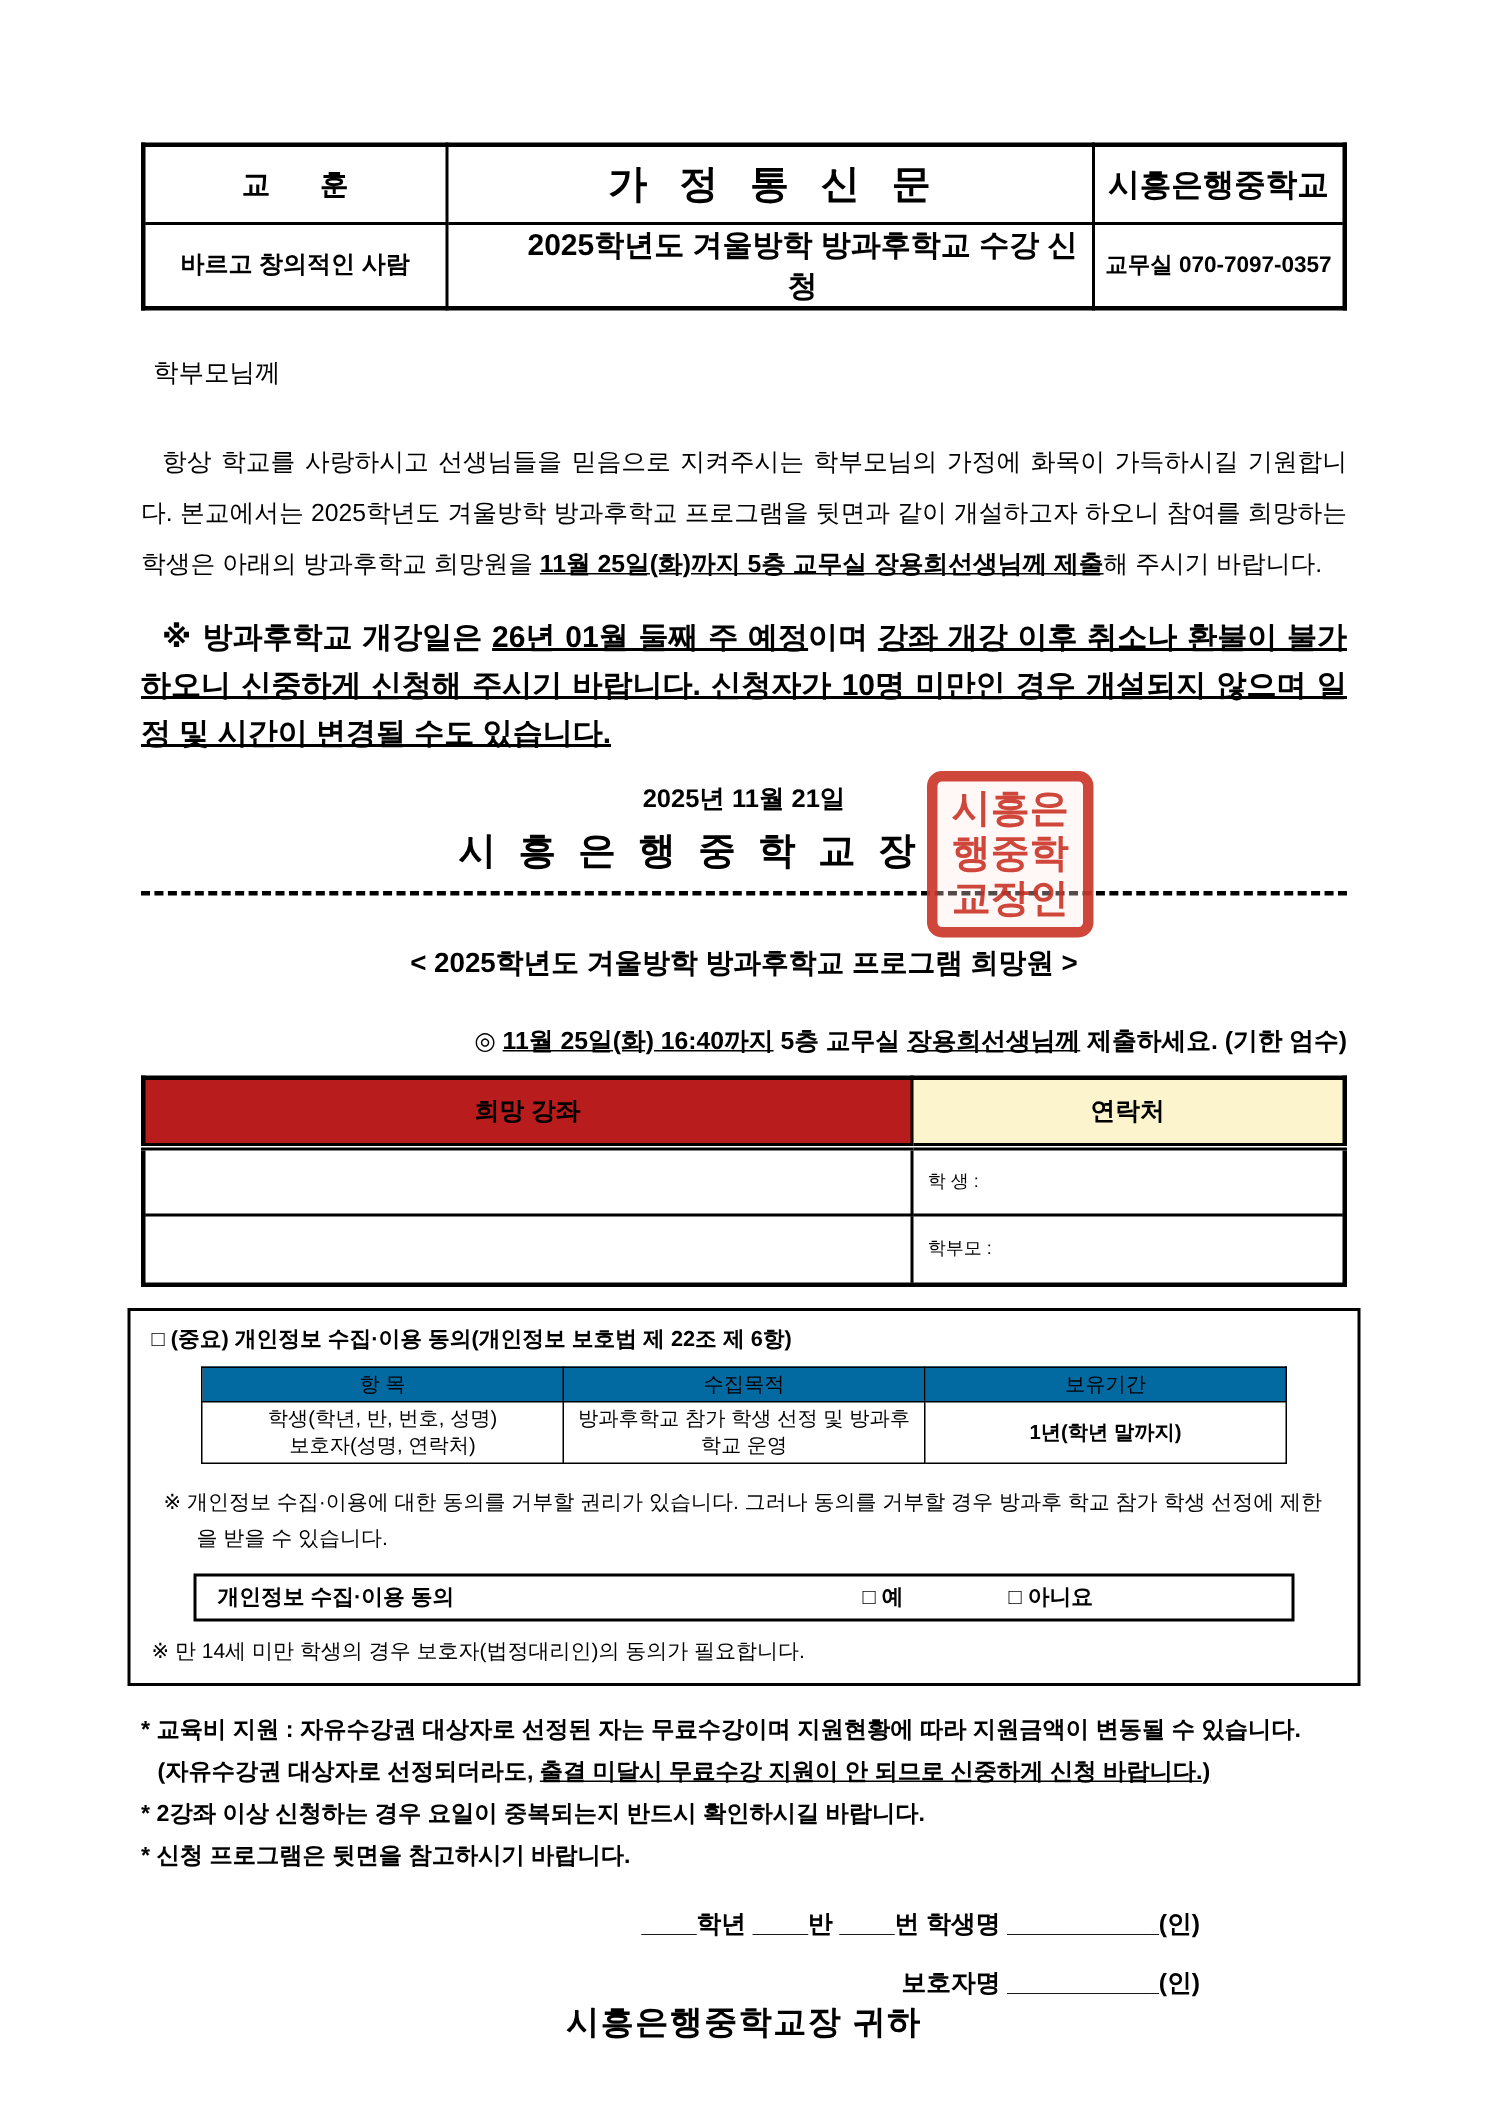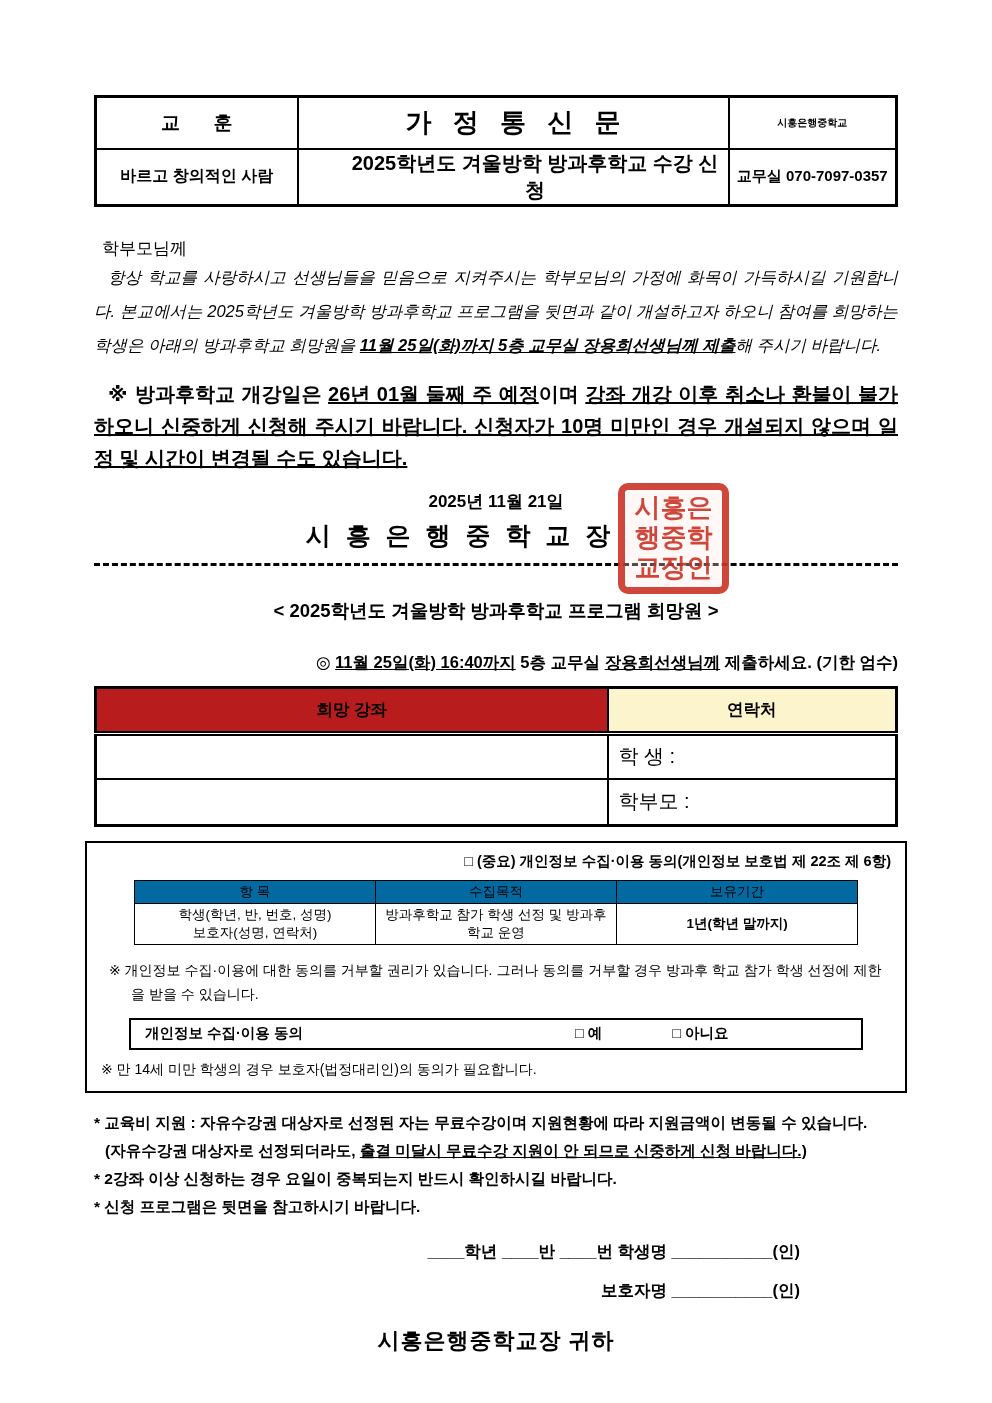--- a/index.html
+++ b/index.html
@@ -23,28 +23,28 @@
     border:3px solid #000;
     table-layout:fixed;
   }
   table.header-table td {
     border:2px solid #000;
     text-align:center; vertical-align:middle;
     height:52px; font-weight:bold;
   }
   .ht-motto-label { width:202px; font-size:19px; letter-spacing:14px; text-indent:14px; }
   .ht-title       { font-size:26px; letter-spacing:7px; text-indent:7px; }
-  .ht-school      { width:168px; font-size:10px; }
+  .ht-school      { width:168px; font-size:21px; }
   .ht-motto       { font-size:16px; }
   .ht-subject     { font-size:20px;padding-left:44px; }
   .ht-office      { font-size:15px; }
 
   
   .greeting { margin-top:30px; font-size:17px; padding-left:8px; }
-  .para { margin-top:0; font-size:16.5px; line-height:34px; text-align:justify; text-indent:14px;font-style:italic; }
+  .para { margin-top:31px; font-size:16.5px; line-height:34px; text-align:justify; text-indent:14px; }
   .para2 { margin-top:16px; font-size:20px; line-height:32px; font-weight:bold; text-align:justify; text-indent:14px; }
   .bu { font-weight:bold; text-decoration:underline; }
   .u  { text-decoration:underline; }
 
   
   .seal-block { position:relative; margin-top:16px; }
   .date-line { text-align:center; font-size:17px; font-weight:bold; }
   .principal-line {
     text-align:center; margin-top:6px;
     font-size:25px; font-weight:bold; letter-spacing:4px;
@@ -75,30 +75,30 @@
 
   table.request-table {
     width:100%; border-collapse:collapse;
     border:3px solid #000; table-layout:fixed;
     margin-top:12px;
   }
   table.request-table td { border:2px solid #000; vertical-align:middle; }
   .rt-head { height:46px; text-align:center; font-weight:bold; font-size:16.5px;
              border-bottom:5px double #000 !important; }
   .rt-col2 { width:289px; }
-  .rt-cell { height:46px; font-size:20px; padding-left:10px; }
+  .rt-cell { height:46px; font-size:12px; padding-left:10px; }
 
   
   .privacy-box {
     margin:14px -9px 0 -9px;
     border:2px solid #000;
     padding:9px 14px 12px 14px;
     font-size:14px;
   }
-  .privacy-title { font-size:14.5px; font-weight:bold;text-align:right; }
+  .privacy-title { font-size:14.5px; font-weight:bold; }
   table.privacy-table {
     border-collapse:collapse; table-layout:fixed;
     width:724px; margin:9px auto 0 auto;
   }
   table.privacy-table td {
     border:1.5px solid #000; text-align:center; vertical-align:middle;
     font-size:13.5px; line-height:18px; padding:2px 4px;
   }
   .pt-head { background:#0369a1; height:22px; }
   .pt-retention { font-size:16px; font-weight:bold; }
@@ -122,21 +122,21 @@
 
   
   .notes { margin-top:16px; font-size:15.5px; font-weight:bold; line-height:28px; }
   .note-indent { padding-left:11px; }
 
   
   .sig-area { margin-top:20px; text-align:right; padding-right:98px;
               font-size:16.5px; font-weight:bold; }
   .sig-line2 { margin-top:17px; }
 
-  .closing { margin-top:24px; text-align:center; font-size:22px; font-weight:bold;
+  .closing { text-align:center; font-size:22px; font-weight:bold;
              letter-spacing:1px; }
 </style>
 </head>
 <body>
 
 <div class="page">
 
   <table class="header-table">
     <tbody>
         <tr>

